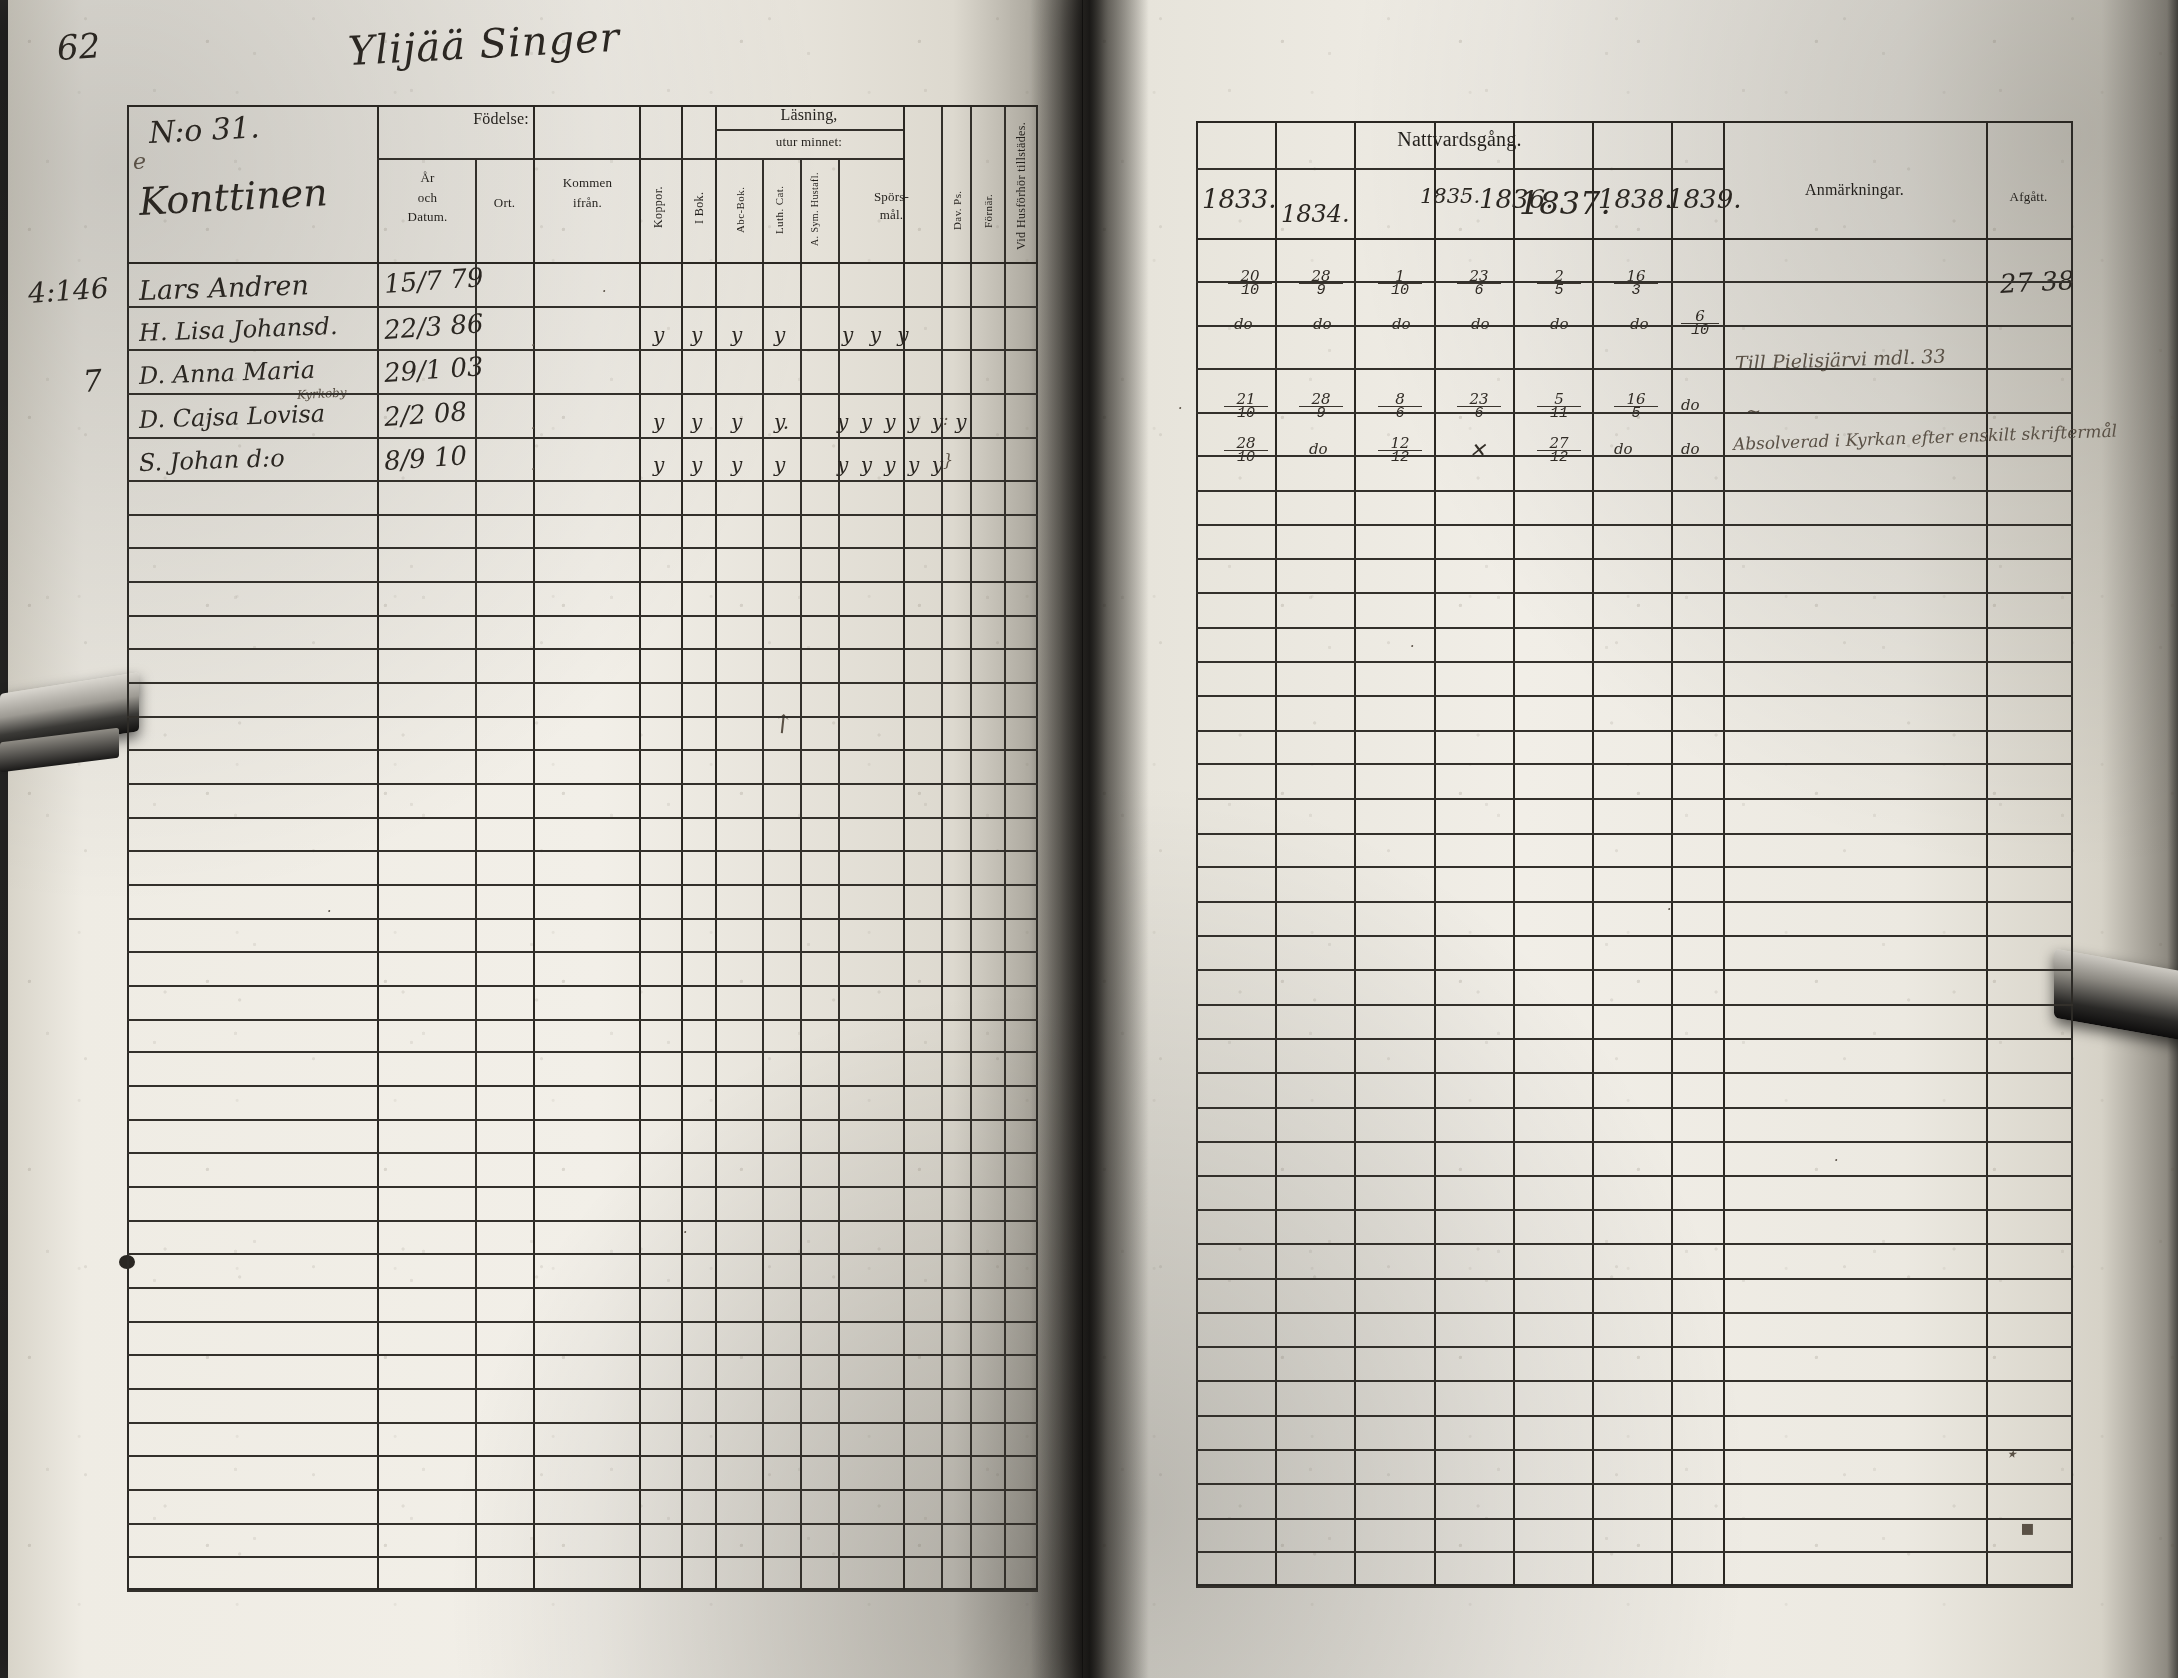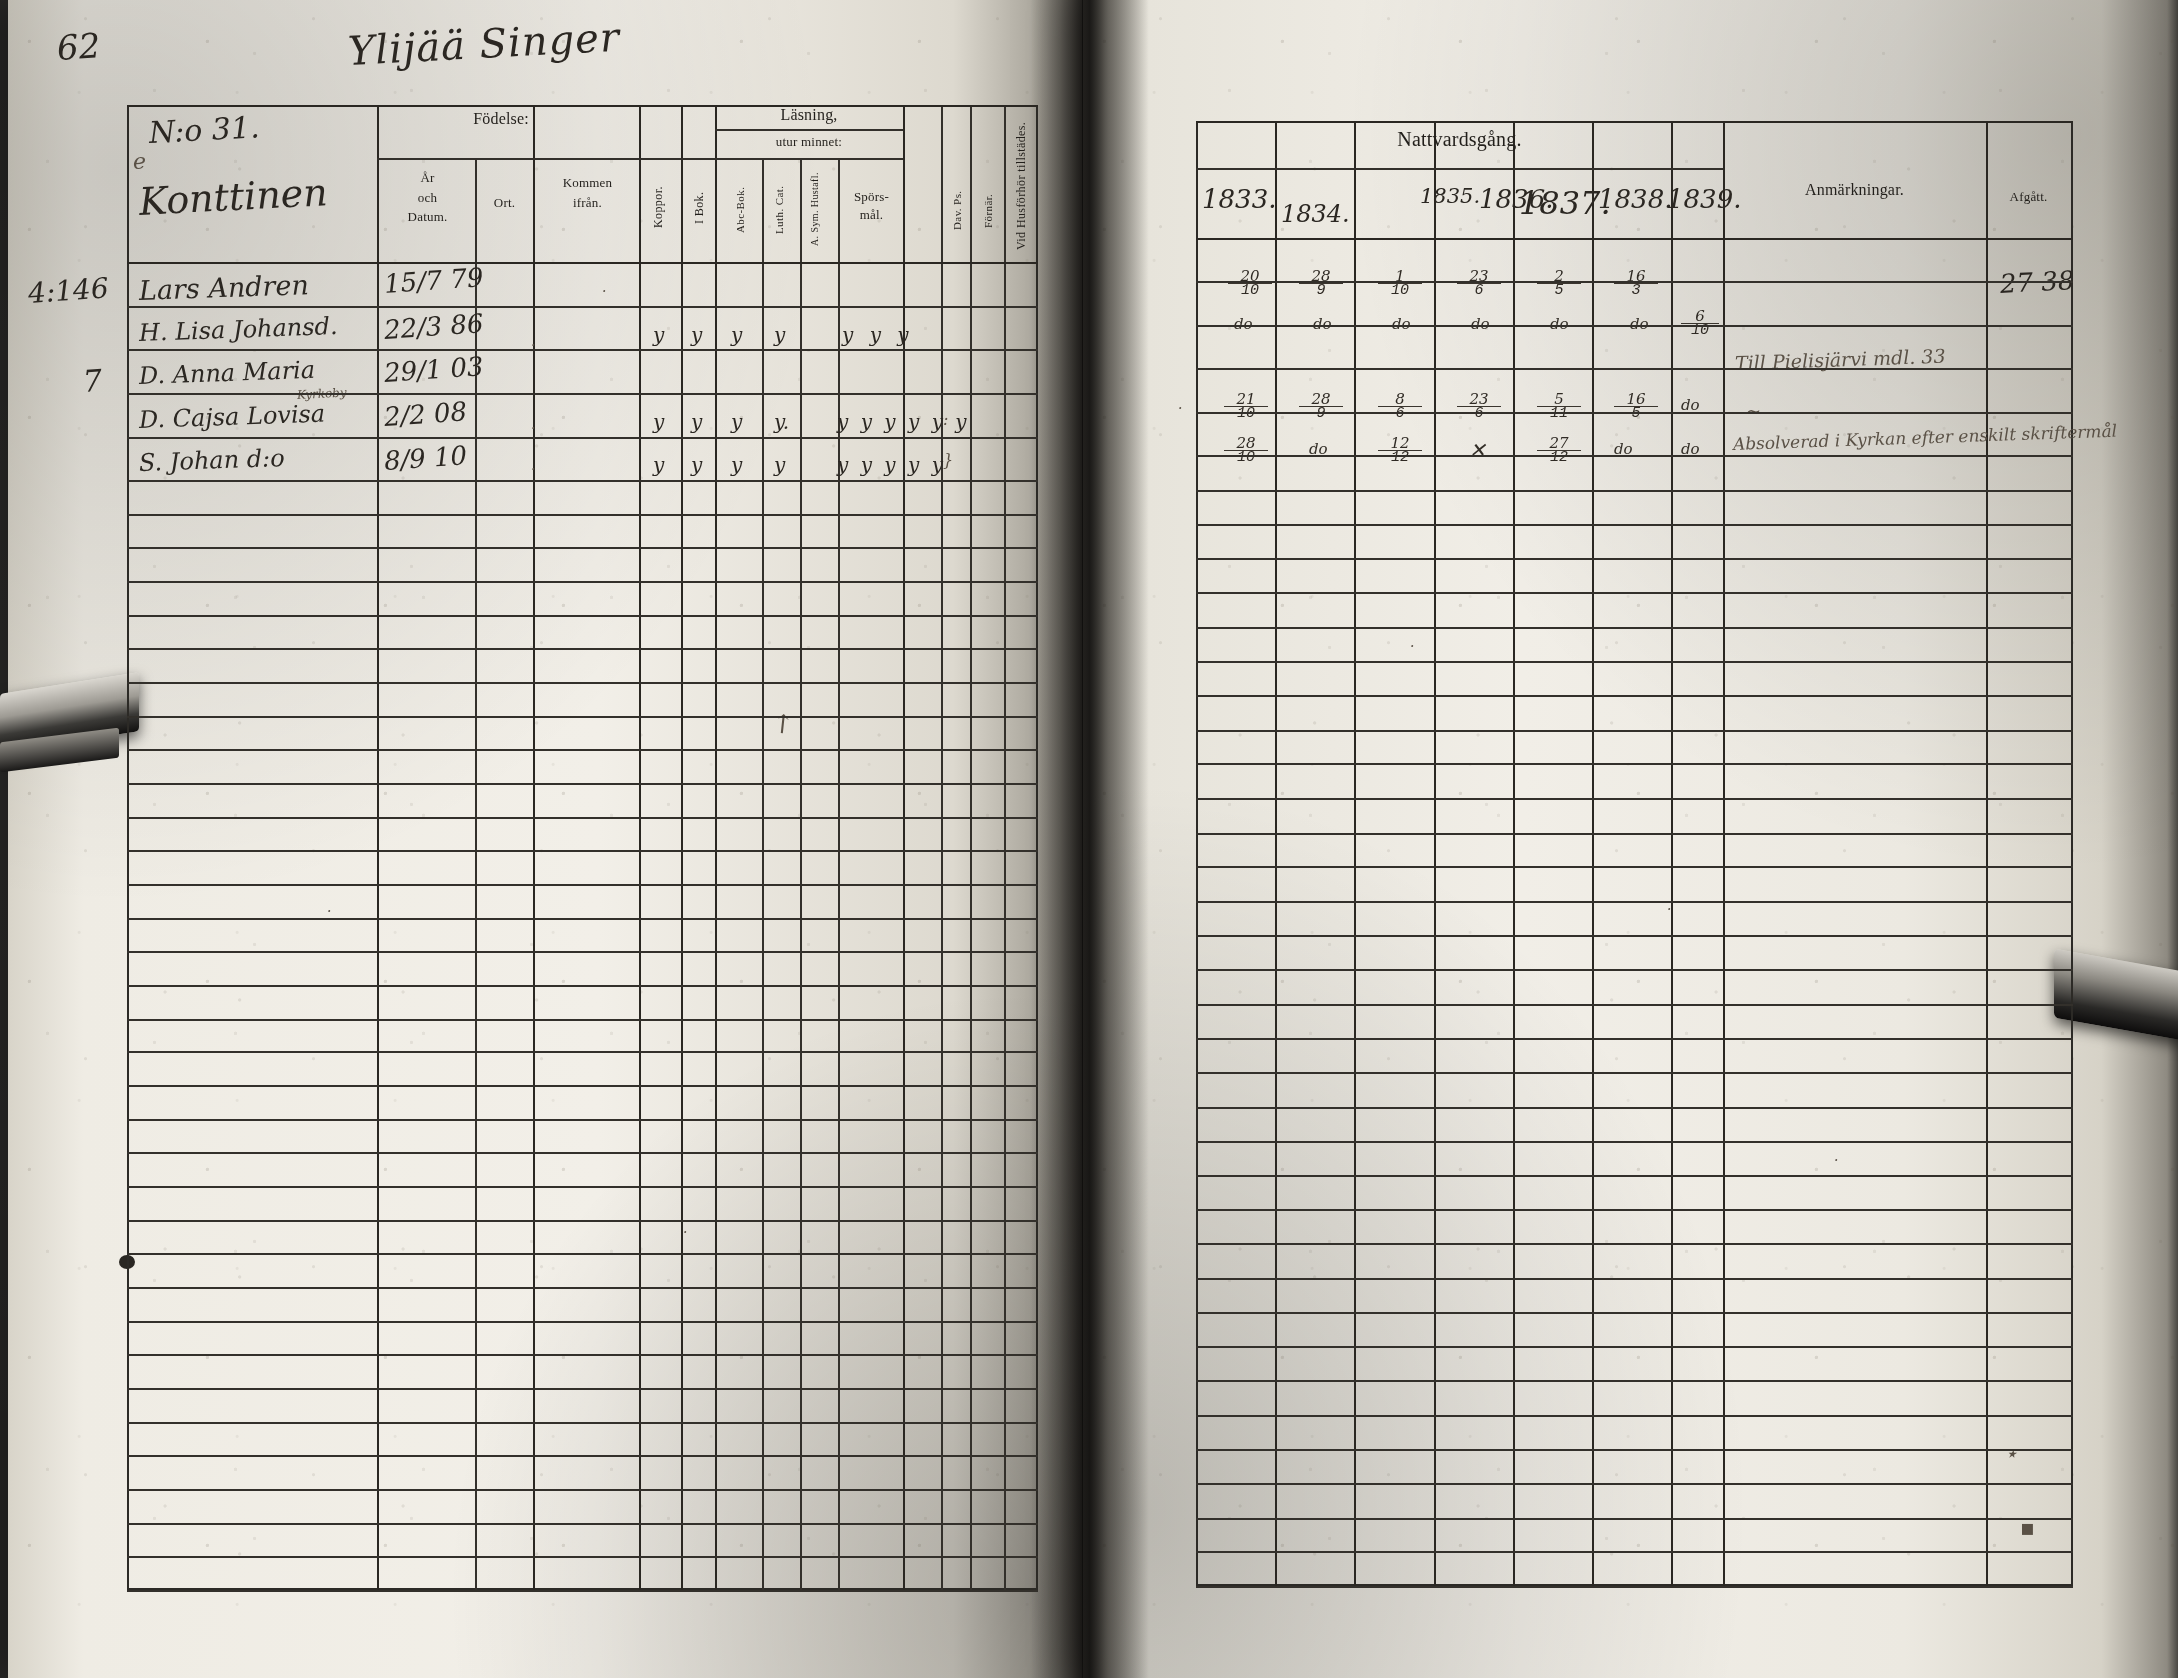--- a/index.html
+++ b/index.html
@@ -159,21 +159,21 @@
   <div class="hdr sm" style="left:382px;top:168px;width:91px;line-height:1.5;">År<br>och<br>Datum.</div>
   <div class="hdr sm" style="left:479px;top:196px;width:51px;">Ort.</div>
   <div class="hdr sm" style="left:541px;top:173px;width:93px;line-height:1.5;">Kommen<br>ifrån.</div>
   <div class="hdr vert" style="left:652px;top:158px;height:99px;">Koppor.</div>
   <div class="hdr vert" style="left:693px;top:158px;height:99px;">I Bok.</div>
   <div class="hdr md" style="left:715px;top:107px;width:188px;">Läsning,</div>
   <div class="hdr sm" style="left:715px;top:135px;width:188px;">utur minnet:</div>
   <div class="hdr vert" style="left:735px;top:164px;height:91px;font-size:11px;">Abc-Bok.</div>
   <div class="hdr vert" style="left:774px;top:164px;height:91px;font-size:11px;">Luth. Cat.</div>
   <div class="hdr vert" style="left:810px;top:162px;height:95px;font-size:10px;">A. Sym. Hustafl.</div>
-  <div class="hdr sm" style="left:842px;top:188px;width:59px;line-height:1.4;">Spörs-<br>mål.</div>
+  <div class="hdr sm" style="left:862px;top:188px;width:59px;line-height:1.4;">Spörs-<br>mål.</div>
   <div class="hdr vert" style="left:952px;top:166px;height:89px;font-size:11px;">Dav. Ps.</div>
   <div class="hdr vert" style="left:983px;top:166px;height:89px;font-size:11px;">Förnär.</div>
   <div class="hdr vert" style="left:1012px;top:111px;height:149px;font-size:12px;line-height:1.5;">Vid Husförhör tillstädes.</div>
 
   <div class="hw" style="left:149px;top:115px;font-size:30px;transform:rotate(-3deg);">N:o 31.</div>
   <div class="hw" style="left:139px;top:180px;font-size:38px;transform:rotate(-3deg);">Konttinen</div>
   <div class="hw fade" style="left:133px;top:149px;font-size:22px;">e</div>
 
   <div class="hw" style="left:28px;top:277px;font-size:28px;transform:rotate(-4deg);">4:146</div>
   <div class="hw" style="left:83px;top:364px;font-size:30px;transform:rotate(-4deg);">7</div>

